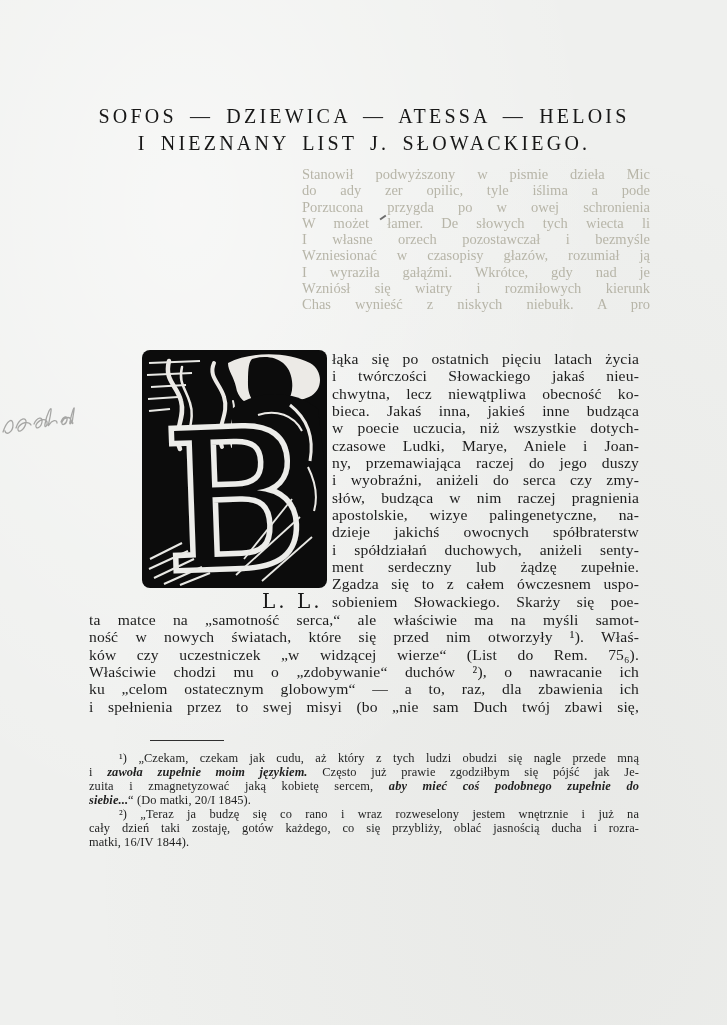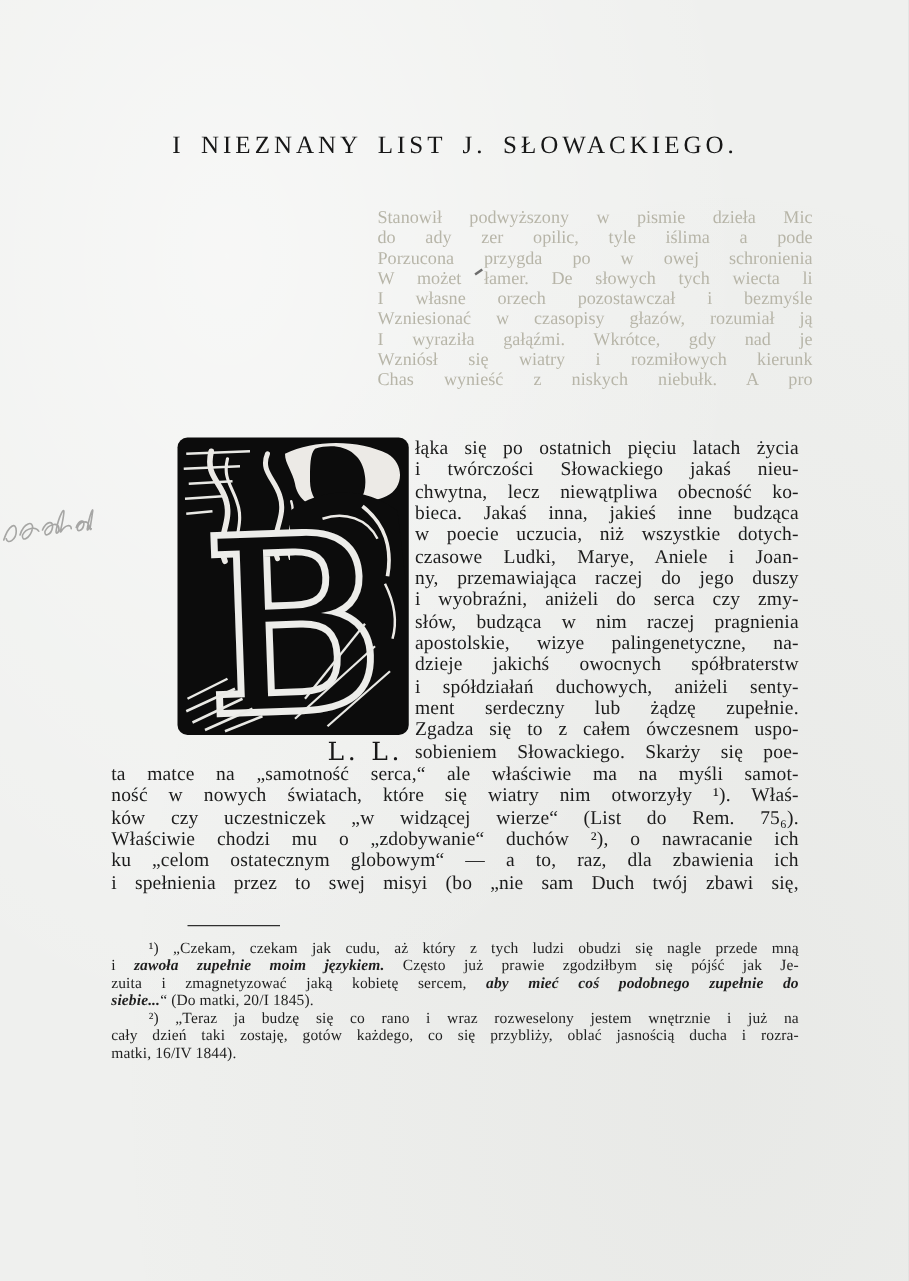--- a/index.html
+++ b/index.html
@@ -57,20 +57,21 @@
   .fl.first{text-indent:30px;}
   .fl.last{text-align-last:left;}
   .fl .it{font-style:italic;font-weight:700;}
 </style>
 </head>
 <body>
 
 <div class="stage">
 
   <div class="title">
+    <div>SOFOS — DZIEWICA — ATESSA — HELOIS</div>
     <div>I  NIEZNANY  LIST  J.  SŁOWACKIEGO.</div>
   </div>
 
   <div class="ghost">
     <div class="gln">Stanowił podwyższony w pismie dzieła Mic</div>
     <div class="gln">do ady zer opilic, tyle iślima a pode</div>
     <div class="gln">Porzucona przygda po w owej schronienia</div>
     <div class="gln">W możet łamer. De słowych tych wiecta li</div>
     <div class="gln">I własne orzech pozostawczał i bezmyśle</div>
     <div class="gln">Wzniesionać w czasopisy głazów, rozumiał ją</div>
@@ -147,21 +148,21 @@
     <div class="ln">apostolskie, wizye palingenetyczne, na-</div>
     <div class="ln">dzieje jakichś owocnych spółbraterstw</div>
     <div class="ln">i spółdziałań duchowych, aniżeli senty-</div>
     <div class="ln">ment serdeczny lub żądzę zupełnie.</div>
     <div class="ln">Zgadza się to z całem ówczesnem uspo-</div>
     <div class="ln">sobieniem Słowackiego. Skarży się poe-</div>
   </div>
 
   <div class="full">
     <div class="ln">ta matce na „samotność serca,“ ale właściwie ma na myśli samot-</div>
-    <div class="ln">ność w nowych światach, które się wiatry nim otworzyły ¹).  Właś-</div>
+    <div class="ln">ność w nowych światach, które się przed nim otworzyły ¹).  Właś-</div>
     <div class="ln">ków czy uczestniczek „w widzącej wierze“ (List do Rem. 75₆).</div>
     <div class="ln">Właściwie chodzi mu o „zdobywanie“ duchów ²), o nawracanie ich</div>
     <div class="ln">ku „celom ostatecznym globowym“ — a to, raz, dla zbawienia ich</div>
     <div class="ln">i spełnienia przez to swej misyi (bo „nie sam Duch twój zbawi się,</div>
   </div>
 
   <div class="fnrule"></div>
 
   <div class="footnotes">
     <div class="fl first">¹)  „Czekam, czekam jak cudu, aż który z tych ludzi obudzi się nagle przede mną</div>

